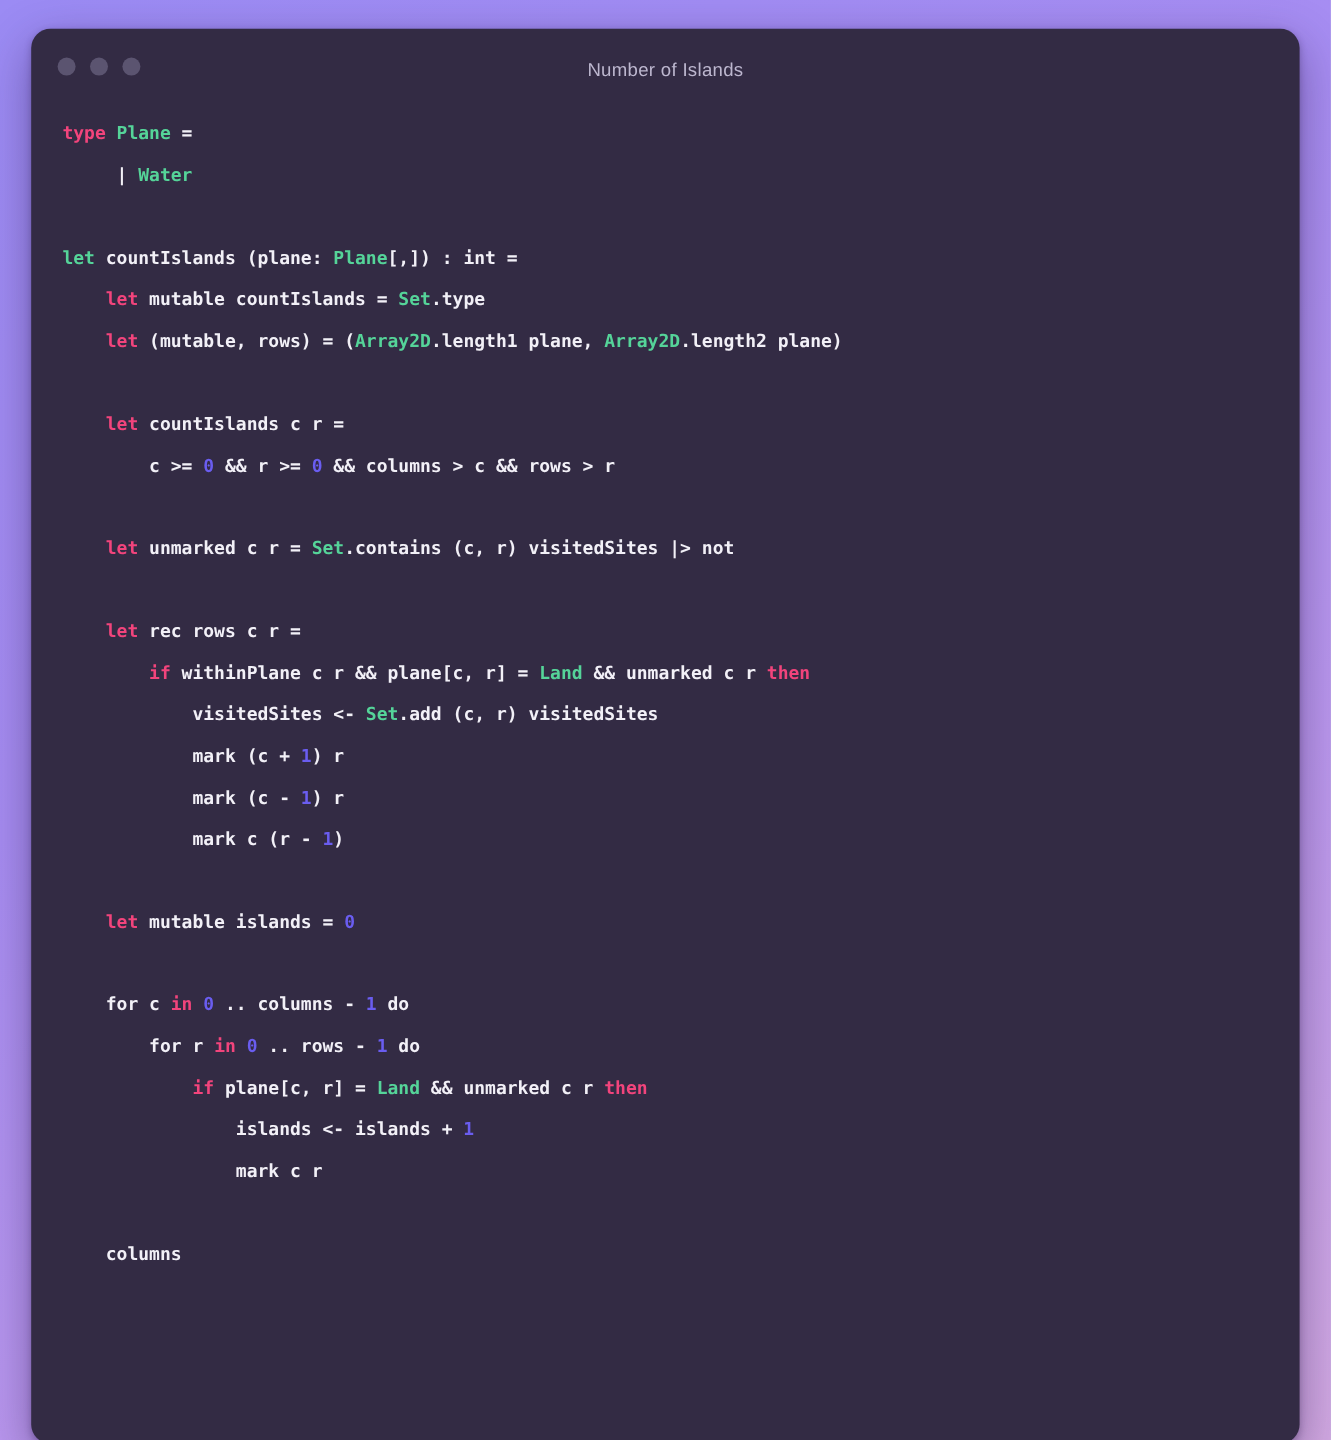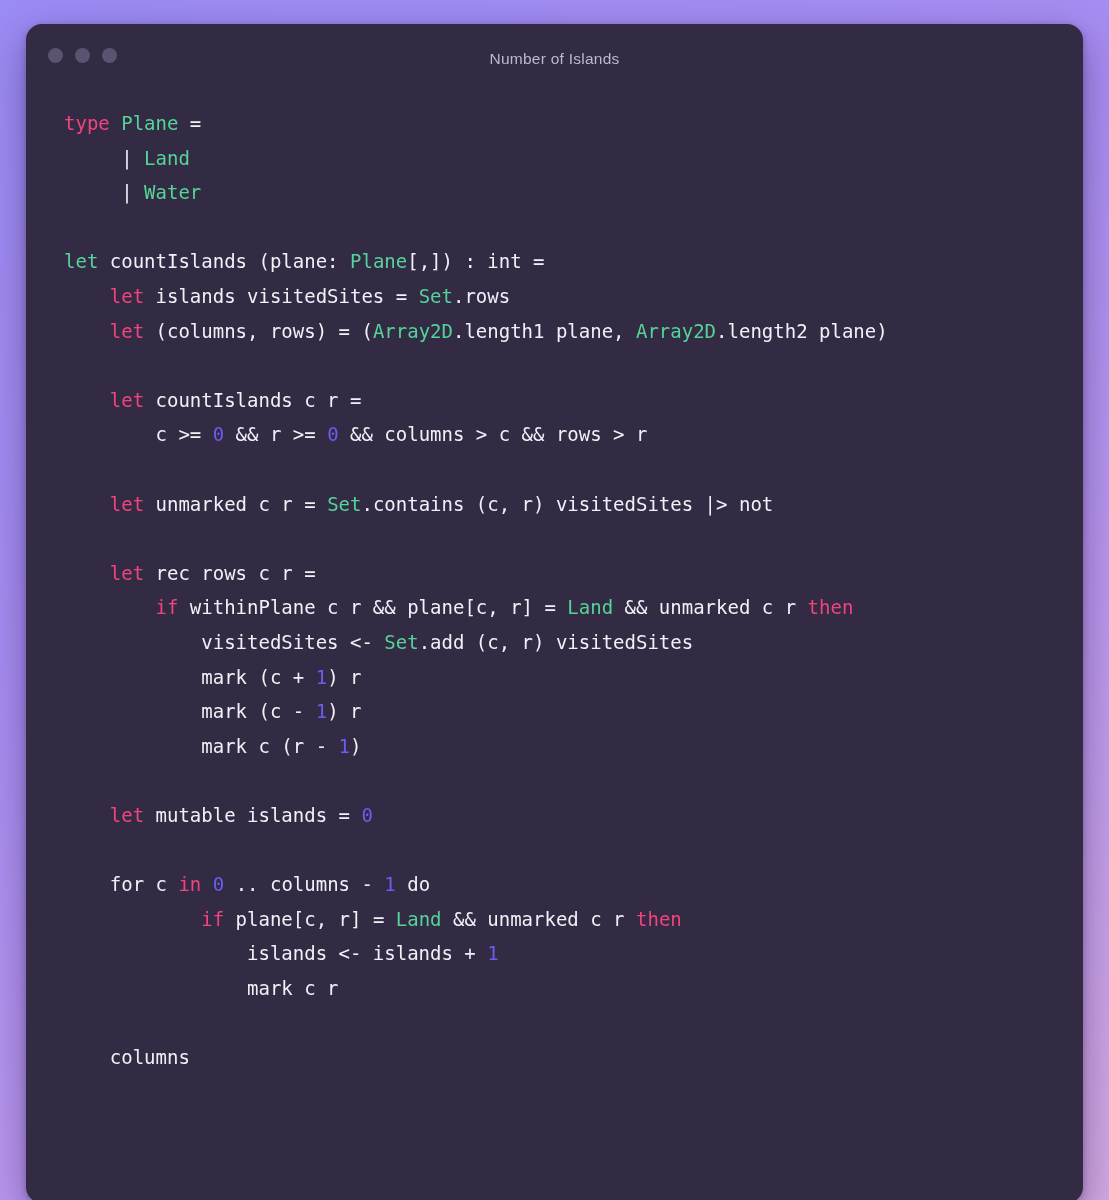--- a/index.html
+++ b/index.html
@@ -57,28 +57,29 @@
     color: #bdb7cf;
     letter-spacing: 0.25px;
     font-family: "Liberation Sans", sans-serif;
   }
 
   
   #code-area {
     padding: 0 26px 0 26px;
   }
   pre#code-block {
-    margin: 12px;
+    margin: 0;
     font-family: "DejaVu Sans Mono", "Liberation Mono", monospace;
-    font-size: 19px;
+    font-size: 15px;
     line-height: 34.6px;
     color: #f2f0f7;
     white-space: pre;
     letter-spacing: 0px;
     tab-size: 4;
+    font-weight: bold;
   }
   .ln { display: block; min-height: 34.6px; }
 
   
   .kw       { color: #f2447c; }   
   .kw-top   { color: #55d499; }   
   .ty       { color: #55d499; }   
   .num      { color: #6a5df0; }   
   .pl       { color: #f2f0f7; }   
 </style>
@@ -91,42 +92,42 @@
     <div id="traffic-lights">
       <span class="traffic-dot" style="background: rgb(91, 84, 112);"></span>
       <span class="traffic-dot" style="background: rgb(91, 84, 112);"></span>
       <span class="traffic-dot" style="background: rgb(91, 84, 112);"></span>
     </div>
     <div id="window-title">Number of Islands</div>
   </div>
 
   <div id="code-area">
     <pre id="code-block"><span class="ln"><span class="kw">type</span><span class="pl"> </span><span class="ty">Plane</span><span class="pl"> =</span>
-</span><span class="ln"><span class="pl">     | </span><span class="ty">Land</span>
 </span><span class="ln"><span class="pl">     | </span><span class="ty">Water</span>
 </span><span class="ln">
 </span><span class="ln"><span class="kw-top">let</span><span class="pl"> countIslands (plane: </span><span class="ty">Plane</span><span class="pl">[,]) : int =</span>
-</span><span class="ln"><span class="pl">    </span><span class="kw">let</span><span class="pl"> islands visitedSites = </span><span class="ty">Set</span><span class="pl">.rows</span>
-</span><span class="ln"><span class="pl">    </span><span class="kw">let</span><span class="pl"> (columns, rows) = (</span><span class="ty">Array2D</span><span class="pl">.length1 plane, </span><span class="ty">Array2D</span><span class="pl">.length2 plane)</span>
+</span><span class="ln"><span class="pl">    </span><span class="kw">let</span><span class="pl"> mutable countIslands = </span><span class="ty">Set</span><span class="pl">.type</span>
+</span><span class="ln"><span class="pl">    </span><span class="kw">let</span><span class="pl"> (mutable, rows) = (</span><span class="ty">Array2D</span><span class="pl">.length1 plane, </span><span class="ty">Array2D</span><span class="pl">.length2 plane)</span>
 </span><span class="ln">
 </span><span class="ln"><span class="pl">    </span><span class="kw">let</span><span class="pl"> countIslands c r =</span>
 </span><span class="ln"><span class="pl">        c &gt;= </span><span class="num">0</span><span class="pl"> &amp;&amp; r &gt;= </span><span class="num">0</span><span class="pl"> &amp;&amp; columns &gt; c &amp;&amp; rows &gt; r</span>
 </span><span class="ln">
 </span><span class="ln"><span class="pl">    </span><span class="kw">let</span><span class="pl"> unmarked c r = </span><span class="ty">Set</span><span class="pl">.contains (c, r) visitedSites |&gt; not</span>
 </span><span class="ln">
 </span><span class="ln"><span class="pl">    </span><span class="kw">let</span><span class="pl"> rec rows c r =</span>
 </span><span class="ln"><span class="pl">        </span><span class="kw">if</span><span class="pl"> withinPlane c r &amp;&amp; plane[c, r] = </span><span class="ty">Land</span><span class="pl"> &amp;&amp; unmarked c r </span><span class="kw">then</span>
 </span><span class="ln"><span class="pl">            visitedSites &lt;- </span><span class="ty">Set</span><span class="pl">.add (c, r) visitedSites</span>
 </span><span class="ln"><span class="pl">            mark (c + </span><span class="num">1</span><span class="pl">) r</span>
 </span><span class="ln"><span class="pl">            mark (c - </span><span class="num">1</span><span class="pl">) r</span>
 </span><span class="ln"><span class="pl">            mark c (r - </span><span class="num">1</span><span class="pl">)</span>
 </span><span class="ln">
 </span><span class="ln"><span class="pl">    </span><span class="kw">let</span><span class="pl"> mutable islands = </span><span class="num">0</span>
 </span><span class="ln">
 </span><span class="ln"><span class="pl">    for c </span><span class="kw">in</span><span class="pl"> </span><span class="num">0</span><span class="pl"> .. columns - </span><span class="num">1</span><span class="pl"> do</span>
+</span><span class="ln"><span class="pl">        for r </span><span class="kw">in</span><span class="pl"> </span><span class="num">0</span><span class="pl"> .. rows - </span><span class="num">1</span><span class="pl"> do</span>
 </span><span class="ln"><span class="pl">            </span><span class="kw">if</span><span class="pl"> plane[c, r] = </span><span class="ty">Land</span><span class="pl"> &amp;&amp; unmarked c r </span><span class="kw">then</span>
 </span><span class="ln"><span class="pl">                islands &lt;- islands + </span><span class="num">1</span>
 </span><span class="ln"><span class="pl">                mark c r</span>
 </span><span class="ln">
 </span><span class="ln"><span class="pl">    columns</span>
 </span></pre>
   </div>
 
 </div>
 

